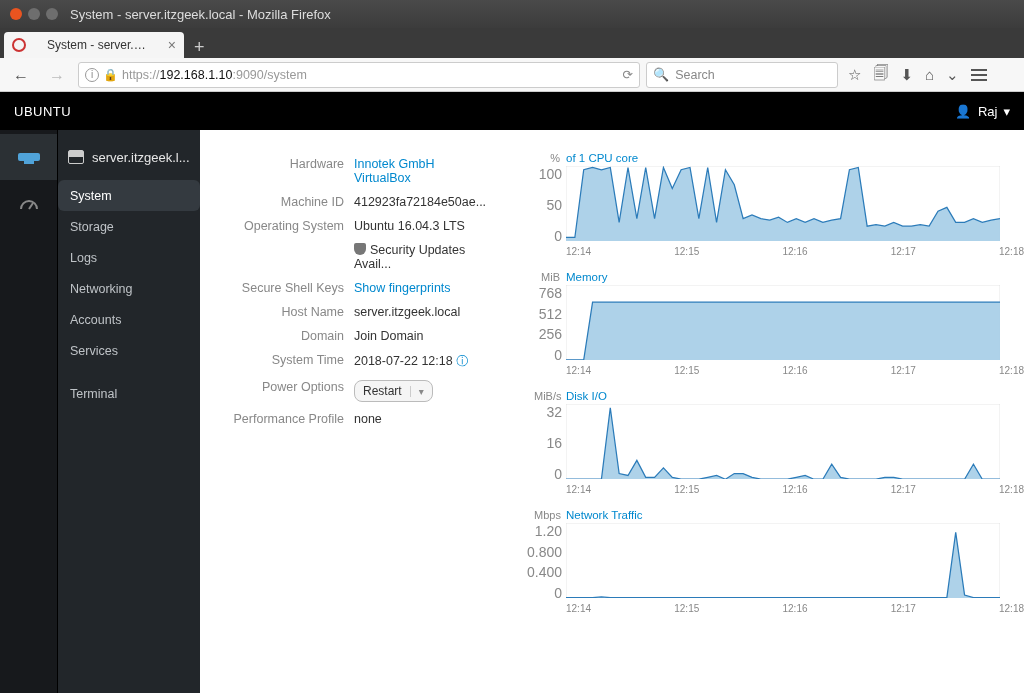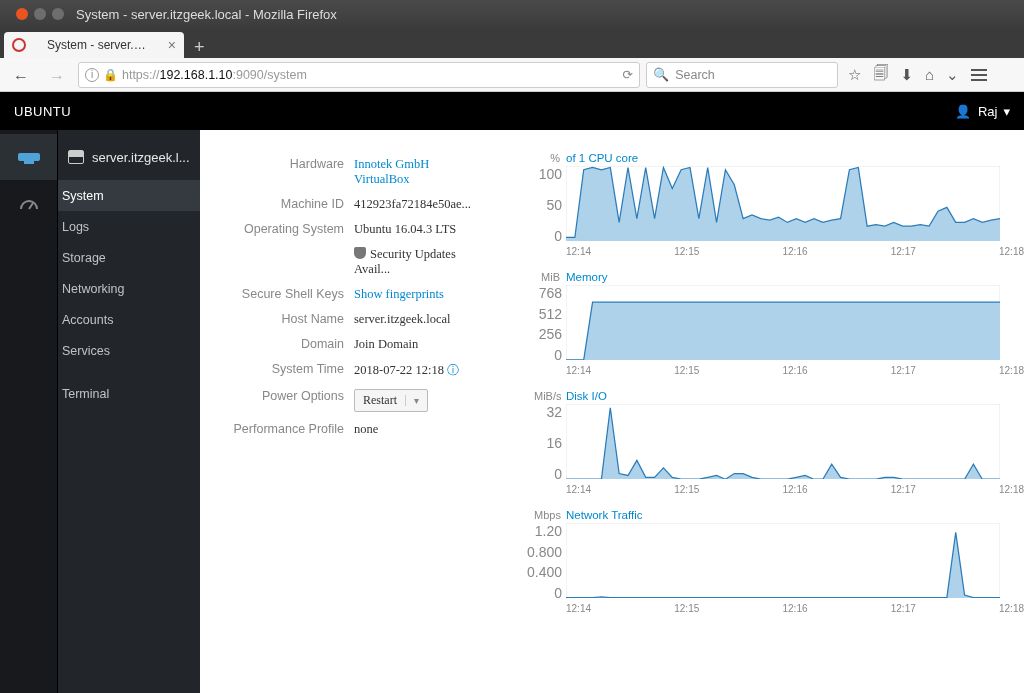--- a/index.html
+++ b/index.html
@@ -1,18 +1,18 @@
 <!DOCTYPE html>
 <html><head>
 <meta charset="utf-8">
 <style>
   * { box-sizing: border-box; margin: 0; padding: 0; }
   html, body { width: 1024px; height: 693px; font-family: "Helvetica Neue", Helvetica, Arial, sans-serif; background: #2c001e; overflow: hidden; font-size: 13px; color: #333; }
   
-  .titlebar { height: 28px; background: linear-gradient(#4a4a4a,#3c3c3c); display:flex; align-items:center; padding:0 16px; color:#ddd; font-size:13px; }
+  .titlebar { height: 28px; background: linear-gradient(#4a4a4a,#3c3c3c); display:flex; align-items:center; padding:0 10px; color:#ddd; font-size:13px; }
   .titlebar .win-btn { width:12px; height:12px; border-radius:50%; margin-right:6px; }
   .win-close{background:#e95420;} .win-min{background:#6e6e6e;} .win-max{background:#6e6e6e;}
   .titlebar-title{margin-left:6px;}
   
   .tabstrip{height:30px;background:#3a3a3a;display:flex;align-items:flex-end;}
   .tab{height:26px;background:#f5f5f5;border-top-left-radius:4px;border-top-right-radius:4px;margin-left:4px;display:flex;align-items:center;padding:0 8px;gap:21px;font-size:12px;color:#333;min-width:150px;max-width:180px;}
   .tab .favicon{width:14px;height:14px;border:2px solid #cc3333;border-radius:50%;}
   .tab .tab-title{white-space:nowrap;overflow:hidden;text-overflow:ellipsis;flex:1;}
   .tab .tab-close{color:#777;font-size:14px;cursor:pointer;}
   .newtab{color:#ccc;font-size:18px;padding:0 10px;cursor:pointer;}
@@ -37,33 +37,33 @@
   .cockpit-nav .user{display:flex;align-items:center;gap:6px;color:#fff;cursor:pointer;}
   .cockpit-nav .user-icon{font-size:13px;}
   
   .page{display:flex;height:563px;}
   .col-tabs{width:58px;background:#17191c;border-right:1px solid #000;padding-top:4px;}
   .tab-icon{height:46px;display:flex;align-items:center;justify-content:center;color:#bbb;font-size:18px;cursor:pointer;}
   .tab-icon.active{background:#2b3034;color:#50a3d9;}
   .col-side{width:142px;background:#22262a;color:#ccc;padding-top:4px;}
   .host-row{height:46px;display:flex;align-items:center;gap:8px;padding:0 10px;color:#e7e7e7;font-size:13px;cursor:pointer;}
   .host-row .host-icon{width:16px;height:14px;border:1px solid #ccc;border-radius:2px;background:linear-gradient(#ccc 50%,transparent 50%);}
-  .side-item{height:31px;display:flex;align-items:center;padding:0 4px;font-size:12.5px;color:#bfc3c7;cursor:pointer;}
+  .side-item{height:31px;display:flex;align-items:center;padding:0 12px;font-size:12.5px;color:#bfc3c7;cursor:pointer;border-radius:6px;}
   .side-item.active{background:#343a40;color:#fff;}
   .side-sep{height:12px;}
   .col-main{flex:1;background:#fff;overflow:auto;padding:22px 24px 60px 24px;display:flex;gap:40px;}
   
   .info{width:270px;font-size:12.5px;}
   .info-row{display:flex;padding:5px 0;}
   .info-row dt{width:130px;text-align:right;color:#888;padding-right:10px;}
-  .info-row dd{flex:1;color:#333;font-family:Liberation Serif, serif;}
+  .info-row dd{flex:1;color:#333;}
   .link{color:#0088ce;cursor:pointer;}
   .shield{display:inline-block;width:12px;height:12px;background:#777;border-radius:2px 2px 50% 50%;vertical-align:-1px;margin-right:4px;}
   .info-note{color:#0088ce;font-size:12px;}
-  .restart-btn{border:1px solid #bbb;background:#f5f5f5;border-radius:2px;padding:3px 8px;font-size:12px;display:inline-flex;align-items:center;gap:8px;cursor:pointer;}
+  .restart-btn{border:1px solid #bbb;background:#f5f5f5;border-radius:8px;padding:3px 8px;font-size:12px;display:inline-flex;align-items:center;gap:8px;cursor:pointer;}
   .restart-btn .caret{border-left:1px solid #ccc;padding-left:8px;color:#888;font-size:10px;}
   
   .charts{flex:1;}
   .chart-block{margin-bottom:14px;}
   .chart-header{font-size:11px;color:#888;margin-bottom:2px;}
   .chart-unit{display:inline-block;width:26px;text-align:right;color:#888;margin-right:6px;font-size:11px;}
   .chart-title{color:#0088ce;font-size:11.5px;cursor:pointer;}
   .chart-wrap{display:flex;}
   .y-axis{width:32px;display:flex;flex-direction:column;justify-content:space-between;align-items:flex-end;font-size:14px;color:#888;padding-right:4px;}
   .plot{flex:1;position:relative;}
@@ -149,24 +149,24 @@
 
   <div class="col-side">
     <div class="host-row">
       <span class="host-icon"></span>
       <span>server.itzgeek.l...</span>
     </div>
     <div class="side-item active">
         <span>System</span>
       </div>
     <div class="side-item">
+        <span>Storage</span>
+      </div>
+    <div class="side-item">
         <span>Logs</span>
-      </div>
-    <div class="side-item">
-        <span>Storage</span>
       </div>
     <div class="side-item">
         <span>Networking</span>
       </div>
     <div class="side-item">
         <span>Accounts</span>
       </div>
     <div class="side-item">
         <span>Services</span>
       </div>

